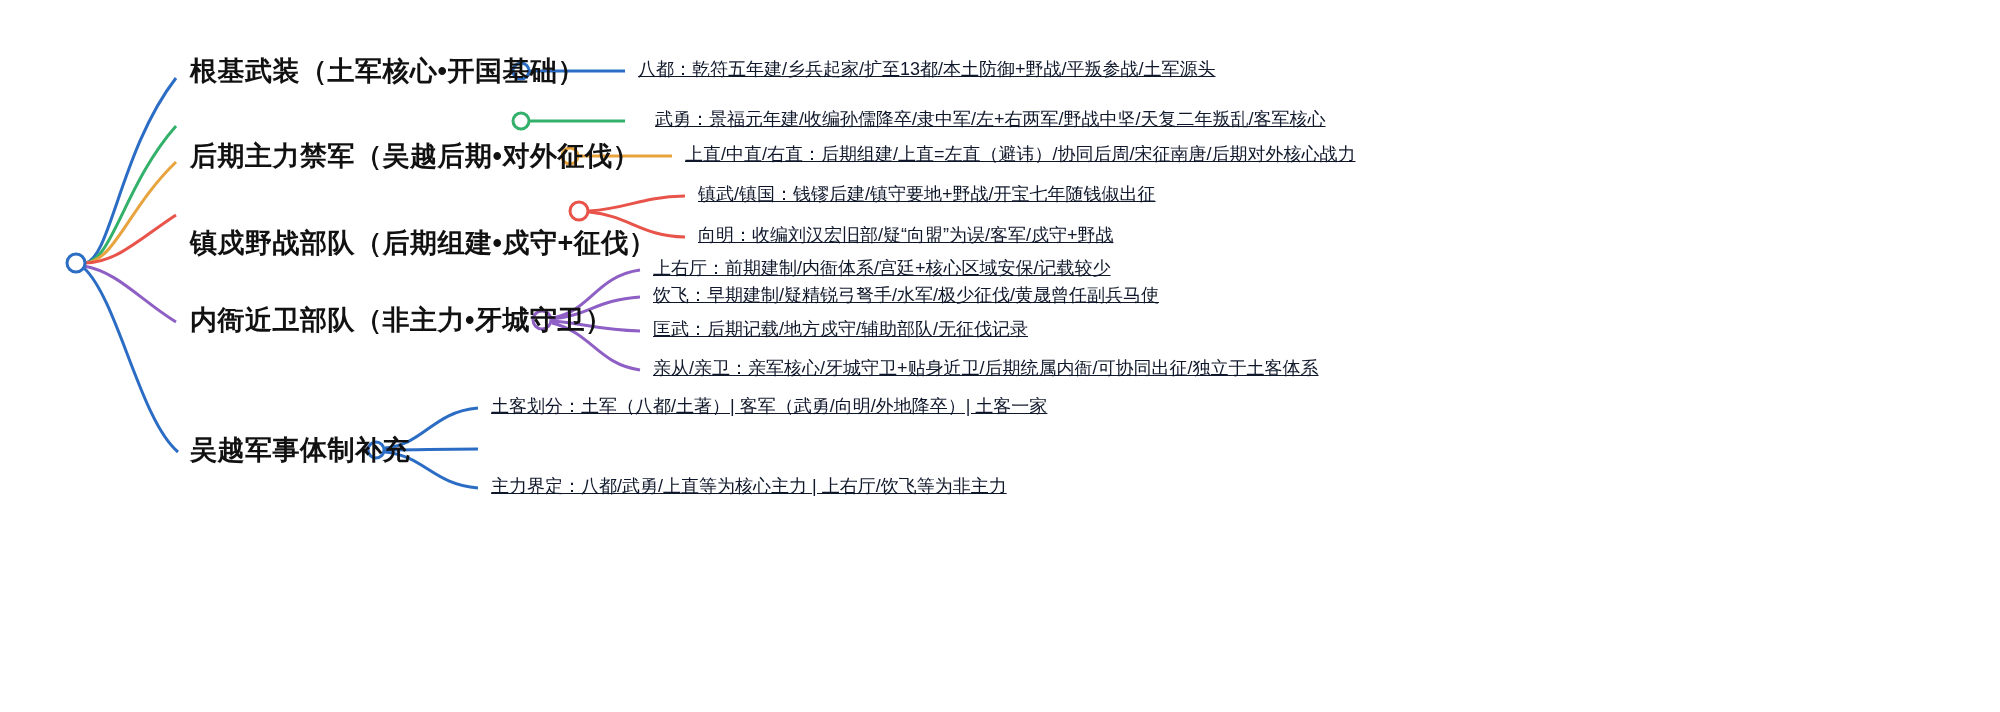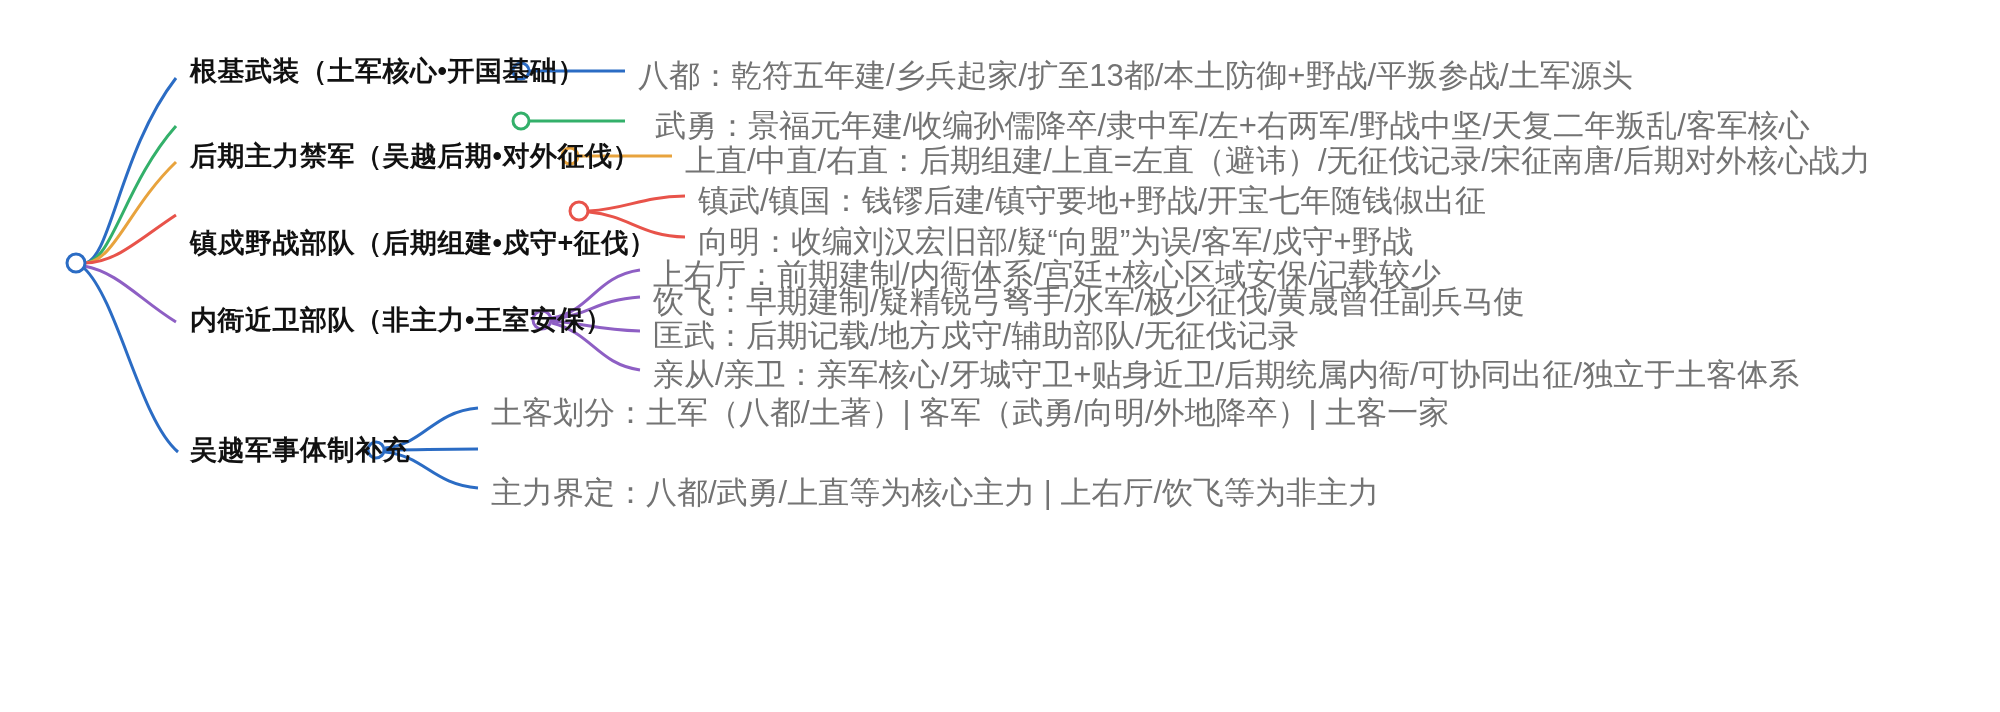--- a/index.html
+++ b/index.html
@@ -30,23 +30,24 @@
     white-space: nowrap;
     line-height: 1;
   }
   .l1 {
     font-size: 27px;
     font-weight: 700;
     letter-spacing: 0.5px;
     color: #111111;
   }
   .l2 {
-    font-size: 31px;
+    font-size: 18px;
     font-weight: 400;
-    color: #737373;
+    color: #0f172a;
+    text-decoration: underline;
   }
 </style>
 </head>
 <body>
 
 <div id="canvas">
 
   <svg class="links" viewBox="0 0 2000 712" xmlns="http://www.w3.org/2000/svg">
 
     <path d="M 84 263 C 110 263 120 150 176 78" stroke="#2b6cc4" stroke-width="3" fill="none"></path>
@@ -79,28 +80,28 @@
     <path d="M 385 448 C 425 444 432 412 478 408" stroke="#2b6cc4" stroke-width="3" fill="none"></path>
     <path d="M 385 450 C 425 450 432 449 478 449" stroke="#2b6cc4" stroke-width="3" fill="none"></path>
     <path d="M 385 452 C 425 456 432 484 478 488" stroke="#2b6cc4" stroke-width="3" fill="none"></path>
 
     <circle cx="76" cy="263" r="9" stroke="#2b6cc4" stroke-width="3" fill="#ffffff"></circle>
   </svg>
 
   <div class="lbl l1" style="left:190px; top:58px;">根基武装（土军核心•开国基础）</div>
   <div class="lbl l1" style="left:190px; top:143px;">后期主力禁军（吴越后期•对外征伐）</div>
   <div class="lbl l1" style="left:190px; top:198px;margin-top:32px;">镇戍野战部队（后期组建•戍守+征伐）</div>
-  <div class="lbl l1" style="left:190px; top:307px;">内衙近卫部队（非主力•王室安保）</div>
+  <div class="lbl l1" style="left:190px; top:307px;">内衙近卫部队（非主力•牙城守卫）</div>
   <div class="lbl l1" style="left:190px; top:437px;">吴越军事体制补充</div>
 
   <div class="lbl l2" style="left:638px; top:60px;">八都：乾符五年建/乡兵起家/扩至13都/本土防御+野战/平叛参战/土军源头</div>
 
   <div class="lbl l2" style="left:638px; top:110px;margin-left:17px;">武勇：景福元年建/收编孙儒降卒/隶中军/左+右两军/野战中坚/天复二年叛乱/客军核心</div>
 
-  <div class="lbl l2" style="left:685px; top:145px;">上直/中直/右直：后期组建/上直=左直（避讳）/无征伐记录/宋征南唐/后期对外核心战力</div>
+  <div class="lbl l2" style="left:685px; top:145px;">上直/中直/右直：后期组建/上直=左直（避讳）/协同后周/宋征南唐/后期对外核心战力</div>
 
   <div class="lbl l2" style="left:698px; top:185px;">镇武/镇国：钱镠后建/镇守要地+野战/开宝七年随钱俶出征</div>
   <div class="lbl l2" style="left:698px; top:226px;">向明：收编刘汉宏旧部/疑“向盟”为误/客军/戍守+野战</div>
 
   <div class="lbl l2" style="left:653px; top:259px;">上右厅：前期建制/内衙体系/宫廷+核心区域安保/记载较少</div>
   <div class="lbl l2" style="left:653px; top:320px;">匡武：后期记载/地方戍守/辅助部队/无征伐记录</div>
   <div class="lbl l2" style="left:653px; top:286px;">饮飞：早期建制/疑精锐弓弩手/水军/极少征伐/黄晟曾任副兵马使</div>
   <div class="lbl l2" style="left:653px; top:359px;">亲从/亲卫：亲军核心/牙城守卫+贴身近卫/后期统属内衙/可协同出征/独立于土客体系</div>
 
   <div class="lbl l2" style="left:491px; top:397px;">土客划分：土军（八都/土著）| 客军（武勇/向明/外地降卒）| 土客一家</div>

